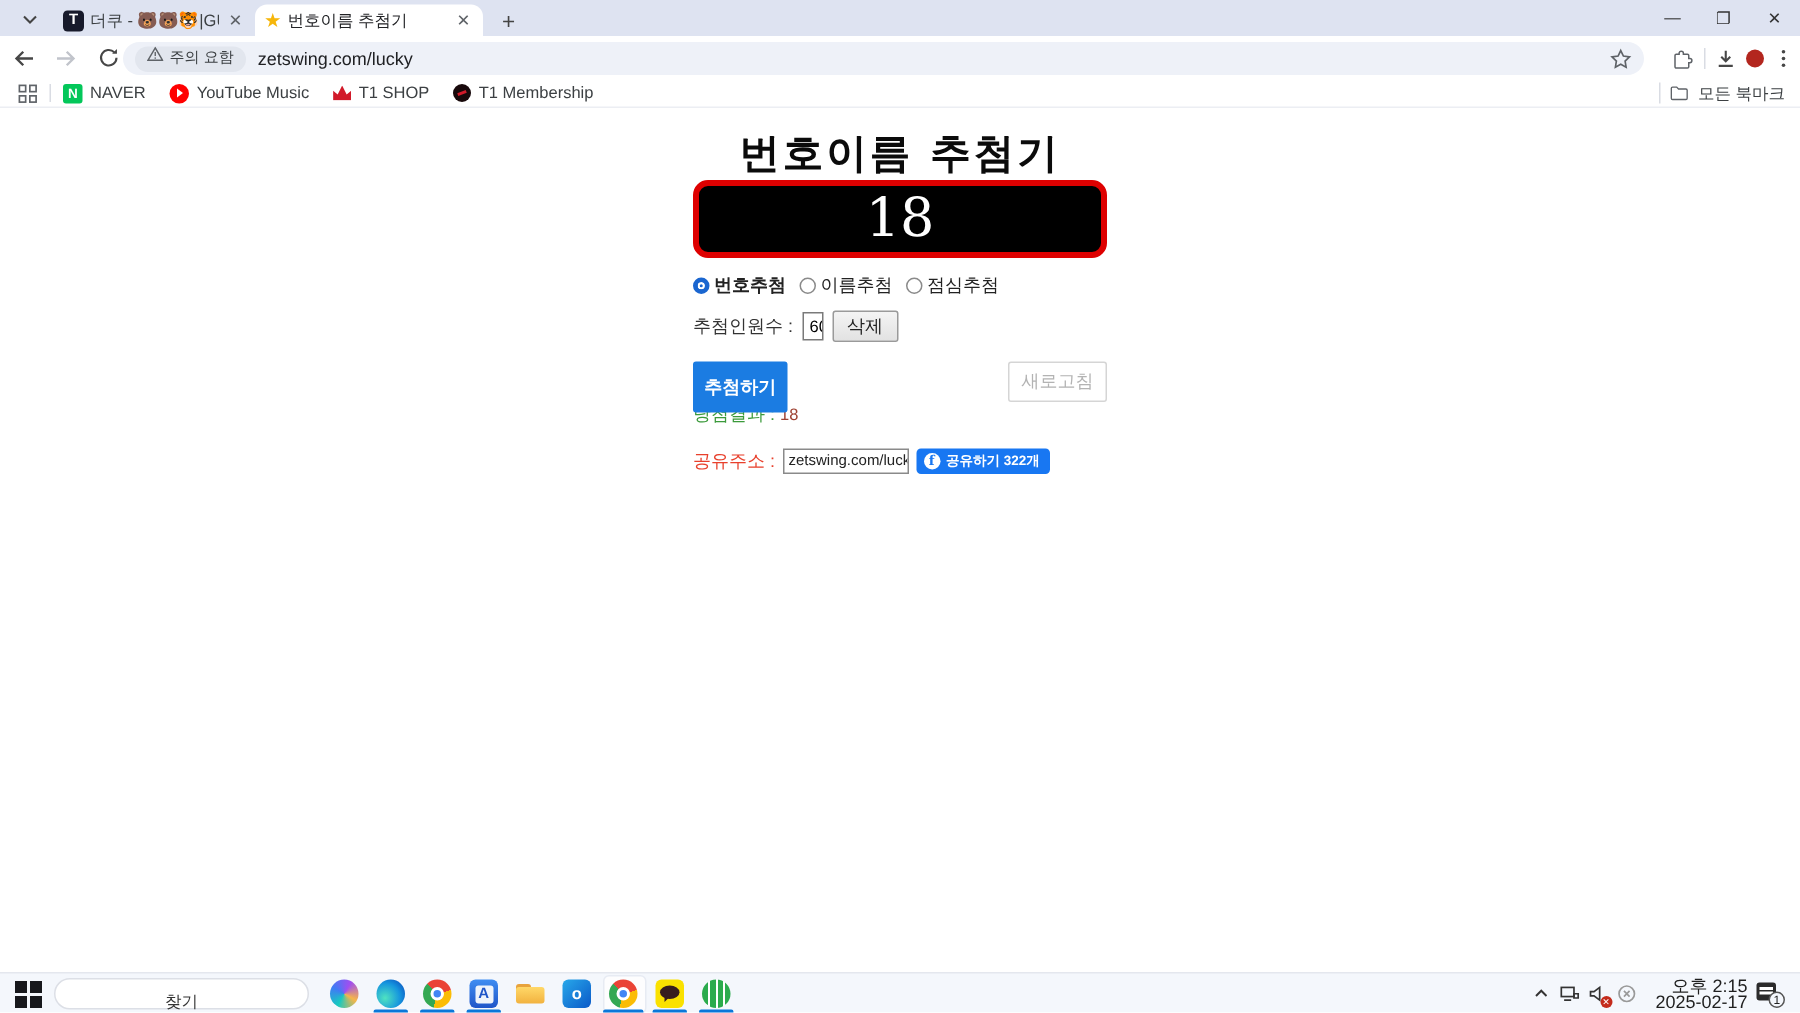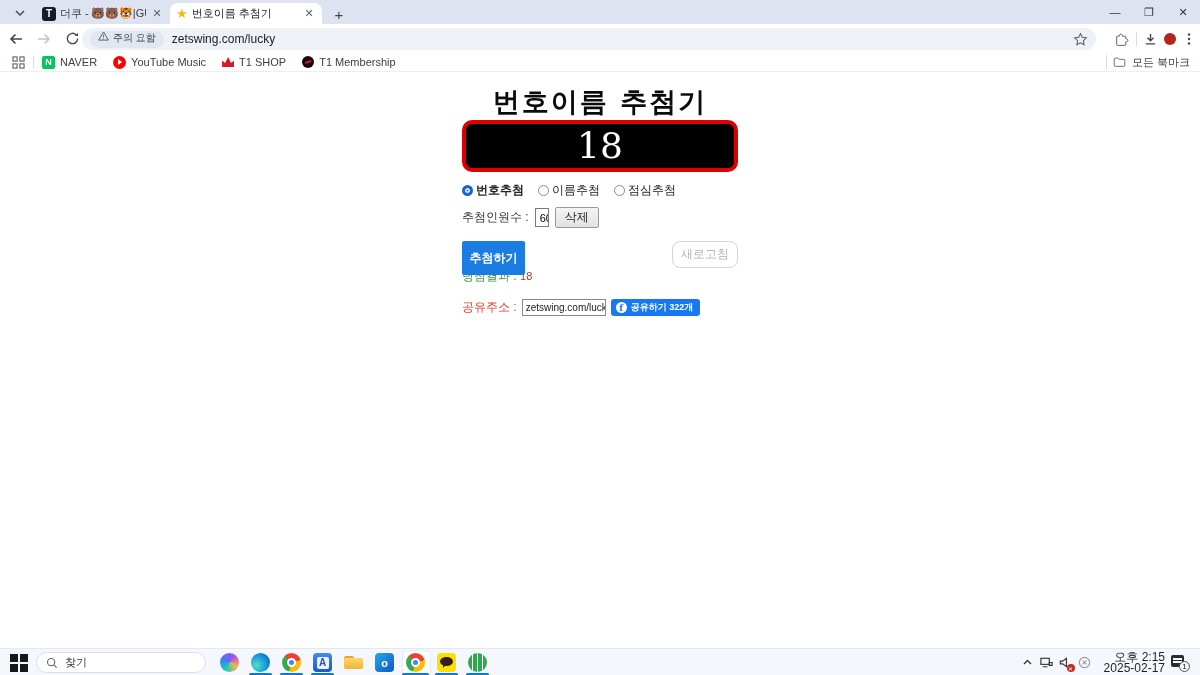--- a/index.html
+++ b/index.html
@@ -53,56 +53,56 @@
   .bm-right { position:absolute; right:10px; display:flex; align-items:center; gap:6px; }
 
   
   .page { position:absolute; left:0; top:72px; width:1200px; height:576px; background:#fff; }
   .page-title { position:absolute; left:0; top:12px; width:1200px; text-align:center;
                 font-family:"DejaVu Serif", serif; font-size:27px; font-weight:600; color:#0b0b0b; letter-spacing:2px; }
   .content { position:absolute; left:462px; top:48px; width:276px; }
   .drawbox { width:276px; height:52px; background:#000; border:4px solid #de0000; border-radius:10px;
              display:flex; align-items:center; justify-content:center; }
   .drawbox .num { font-family:"DejaVu Serif", serif; font-size:36px; color:#fff; line-height:1; }
-  .radios { margin-top:10px; display:flex; align-items:center; gap:14px; font-size:12px; color:#222; }
+  .radios { margin-top:10px; display:flex; align-items:center; gap:9px; font-size:12px; color:#222; }
   .radio { display:flex; align-items:center; gap:3px; }
   .rdot { width:11px; height:11px; border-radius:50%; border:1px solid #8a8a8a; background:#fff; }
   .rdot.on { border:3px solid #1a66d0; background:#1a66d0; box-shadow:inset 0 0 0 1.5px #fff; }
   .radio.sel span { font-weight:bold; }
   .countrow { margin-top:8px; display:flex; align-items:center; gap:6px; font-size:12px; color:#333; }
   .countrow input { width:14px; height:19px; border:1px solid #7a7a7a; font-size:11px; padding-left:4px;
                     font-family:"Liberation Sans",sans-serif; }
   .btn-del { height:21px; padding:0 9px; background:linear-gradient(#f4f4f4,#e2e2e2); border:1px solid #9a9a9a;
              border-radius:2px; font-size:12px; color:#222; }
   .actionrow { position:relative; margin-top:13px; height:27px; }
   .btn-draw { position:absolute; left:0; top:0; width:63px; height:34px; background:#1b7ce2; border:none; border-radius:2px;
               color:#fff; font-size:12px; font-weight:bold; }
   .btn-refresh { position:absolute; left:210px; top:0; width:66px; height:27px; background:#fff;
-                 border:1px solid #d5d5d5; border-radius:8px; color:#b3b3b3; font-size:12px; }
+                 border:1px solid #d5d5d5; border-radius:2px; color:#b3b3b3; font-size:12px; }
   .resultrow { margin-top:0; font-size:12px; }
   .resultrow .lab { color:#3b9a3b; }
   .resultrow .val { color:#9e4232; font-size:11px; }
   .sharerow { margin-top:14px; display:flex; align-items:center; gap:5px; font-size:12px; }
   .sharerow .lab { color:#e8402c; }
   .sharerow input { width:84px; height:17px; border:1px solid #8a8a8a; font-size:10px; padding-left:3px;
                     font-family:"Liberation Sans",sans-serif; color:#222; }
   .btn-fb { height:17px; padding:0 7px 0 5px; background:#1877f2; border:none; border-radius:3px; color:#fff;
             font-size:9px; font-weight:bold; display:flex; align-items:center; gap:4px; }
   .fb-f { width:11px; height:11px; border-radius:50%; background:#fff; color:#1877f2; font-size:9px; font-weight:bold;
           display:flex; align-items:center; justify-content:center; font-family:"DejaVu Serif",serif; }
 
   
   .taskbar { position:absolute; left:0; top:648px; width:1200px; height:27px; background:#f4f7fc;
              border-top:1px solid #e4e7ee; }
   .startbtn { position:absolute; left:10px; top:5px; width:18px; height:18px; display:grid;
               grid-template-columns:8px 8px; grid-template-rows:8px 8px; gap:1.5px; }
   .startbtn div { background:#17181c; }
   .tb-search { position:absolute; left:36px; top:3px; width:170px; height:21px; background:#fff;
                border:1px solid #dcdfe6; border-radius:11px; display:flex; align-items:center; gap:7px;
-               padding:0 9px; font-size:11px; color:#333; }
+               padding:0 9px; font-size:11px; color:#333;flex-direction:column; }
   .apps { position:absolute; left:214px; top:1px; height:26px; display:flex; }
   .app { width:31px; height:25px; position:relative; display:flex; align-items:center; justify-content:center; }
   .app.activebg:before { content:""; position:absolute; left:2px; top:0; width:27px; height:24px; background:#fdfdfe;
                          border:1px solid #e7ebf3; border-radius:4px; }
   .runbar { position:absolute; left:4px; bottom:-1px; width:23px; height:3px; background:#0b77d9; border-radius:2px; }
   .runbar.wide { left:2px; width:27px; }
   .appico { position:relative; width:19px; height:19px; }
   .ic-copilot { border-radius:50%; background:conic-gradient(from 210deg,#18c9c0,#3f7bf5,#a04ef0,#f6b54a,#18c9c0); }
   .ic-edge { border-radius:50%; background:radial-gradient(circle at 30% 65%,#4fe3c1,#1595de 55%,#0b52c0 90%); }
   .ic-chrome { border-radius:50%; background:conic-gradient(from -45deg,#ea4335 0 120deg,#fbbc05 120deg 240deg,#34a853 240deg 360deg);

